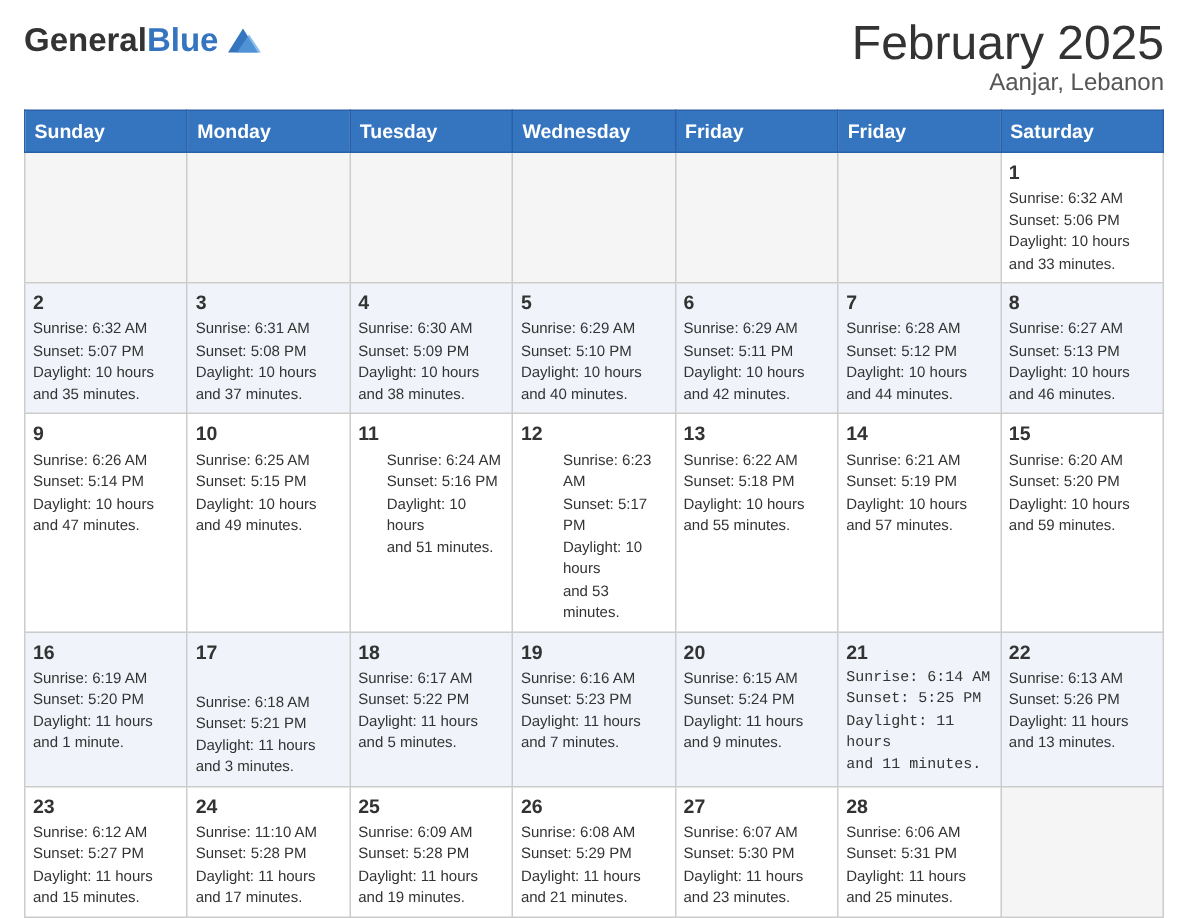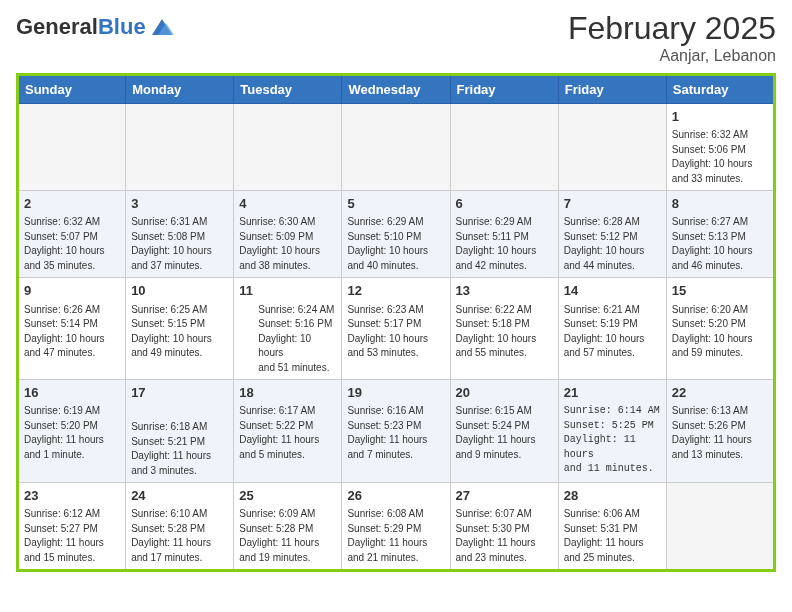--- a/index.html
+++ b/index.html
@@ -43,21 +43,21 @@
       color: #333;
       font-weight: normal;
     }
     .location {
       font-size: 16px;
       color: #555;
     }
     .calendar {
       width: 100%;
       border-collapse: collapse;
-      border: 3px solid #84cc16;
+      border: 1px solid #84cc16;
     }
     .calendar th {
       background: #3575c0;
       color: #fff;
       text-align: left;
       padding: 6px 6px;
       font-size: 13px;
       font-weight: bold;
       border: 1px solid #2a60a8;
     }
@@ -208,21 +208,21 @@
           </td>
           <td>
             <span class="day-num">11</span>
             <div class="day-info" style="white-space: pre-line; margin-left: 19px;">Sunrise: 6:24 AM
 Sunset: 5:16 PM
 Daylight: 10 hours
 and 51 minutes.</div>
           </td>
           <td>
             <span class="day-num">12</span>
-            <div class="day-info" style="white-space: pre-line;">Sunrise: 6:23 AM
+            <div class="day-info" style="white-space: pre-line; margin-left: 28px;">Sunrise: 6:23 AM
 Sunset: 5:17 PM
 Daylight: 10 hours
 and 53 minutes.</div>
           </td>
           <td>
             <span class="day-num">13</span>
             <div class="day-info" style="white-space: pre-line;">Sunrise: 6:22 AM
 Sunset: 5:18 PM
 Daylight: 10 hours
 and 55 minutes.</div>
@@ -296,21 +296,21 @@
         <tr>
           <td>
             <span class="day-num">23</span>
             <div class="day-info" style="white-space: pre-line;">Sunrise: 6:12 AM
 Sunset: 5:27 PM
 Daylight: 11 hours
 and 15 minutes.</div>
           </td>
           <td>
             <span class="day-num">24</span>
-            <div class="day-info" style="white-space: pre-line;">Sunrise: 6:10 AM
+            <div class="day-info" style="white-space: pre-line;">Sunrise: 11:10 AM
 Sunset: 5:28 PM
 Daylight: 11 hours
 and 17 minutes.</div>
           </td>
           <td>
             <span class="day-num">25</span>
             <div class="day-info" style="white-space: pre-line;">Sunrise: 6:09 AM
 Sunset: 5:28 PM
 Daylight: 11 hours
 and 19 minutes.</div>

